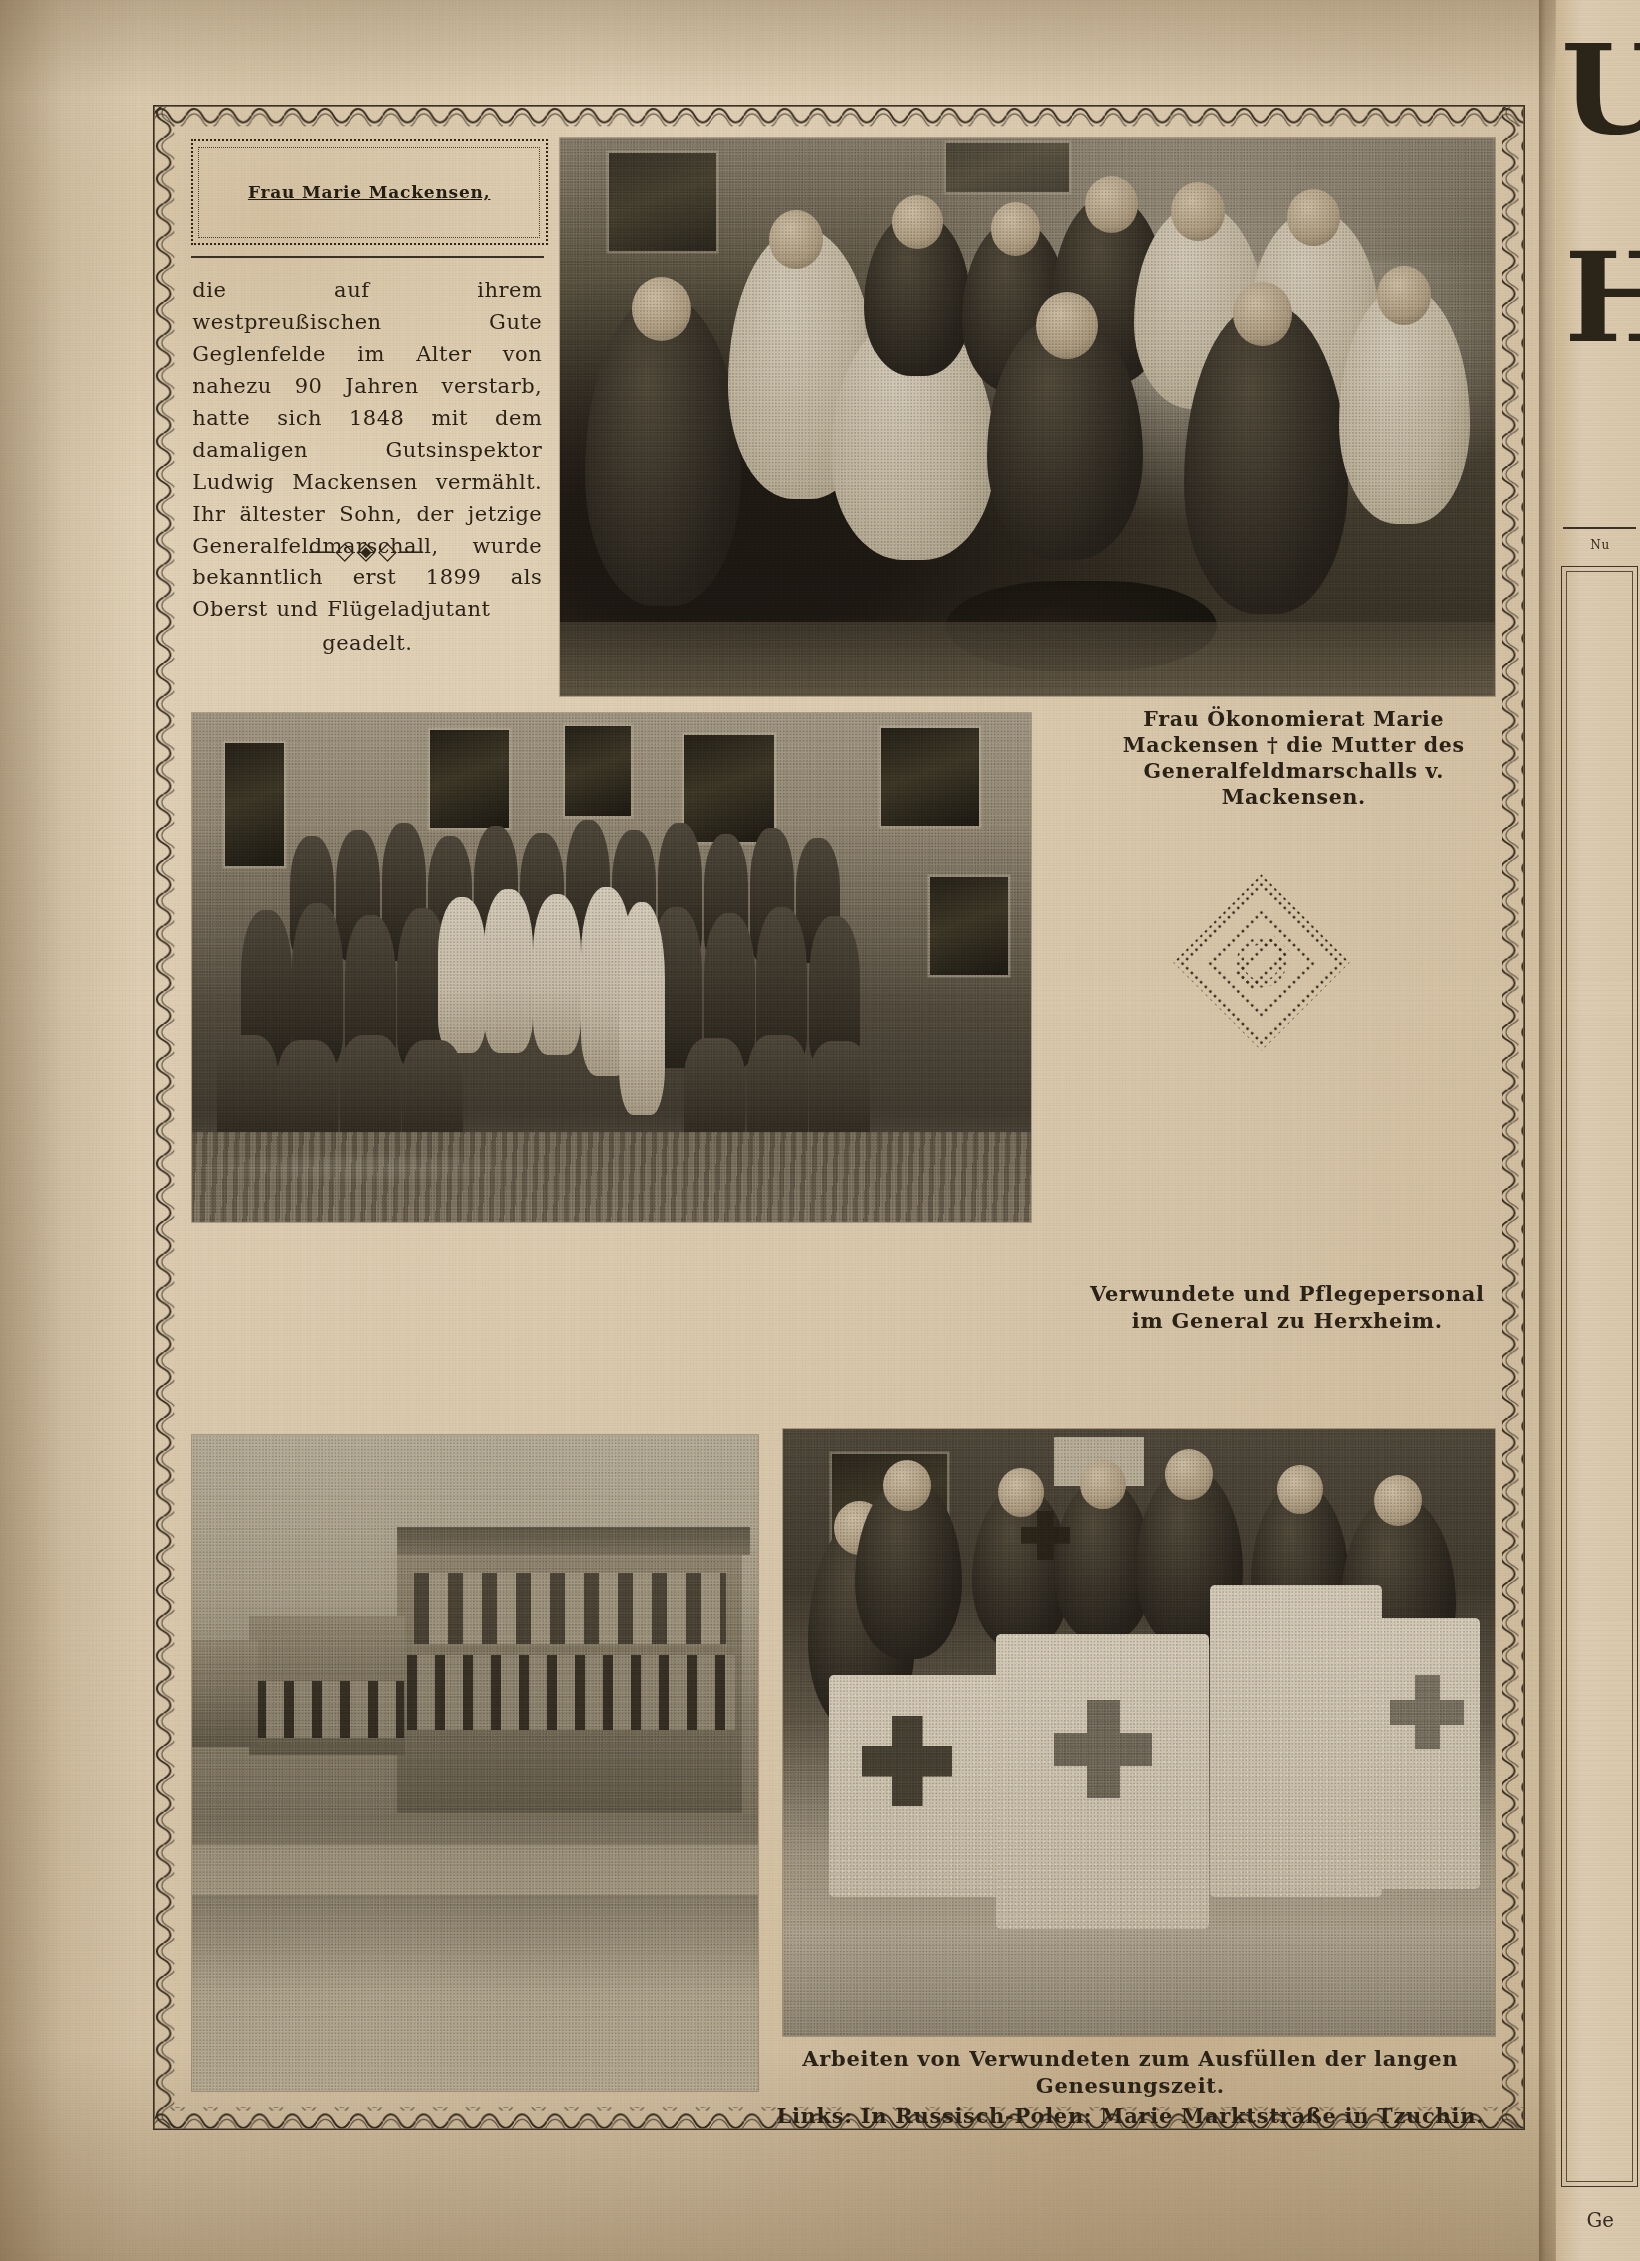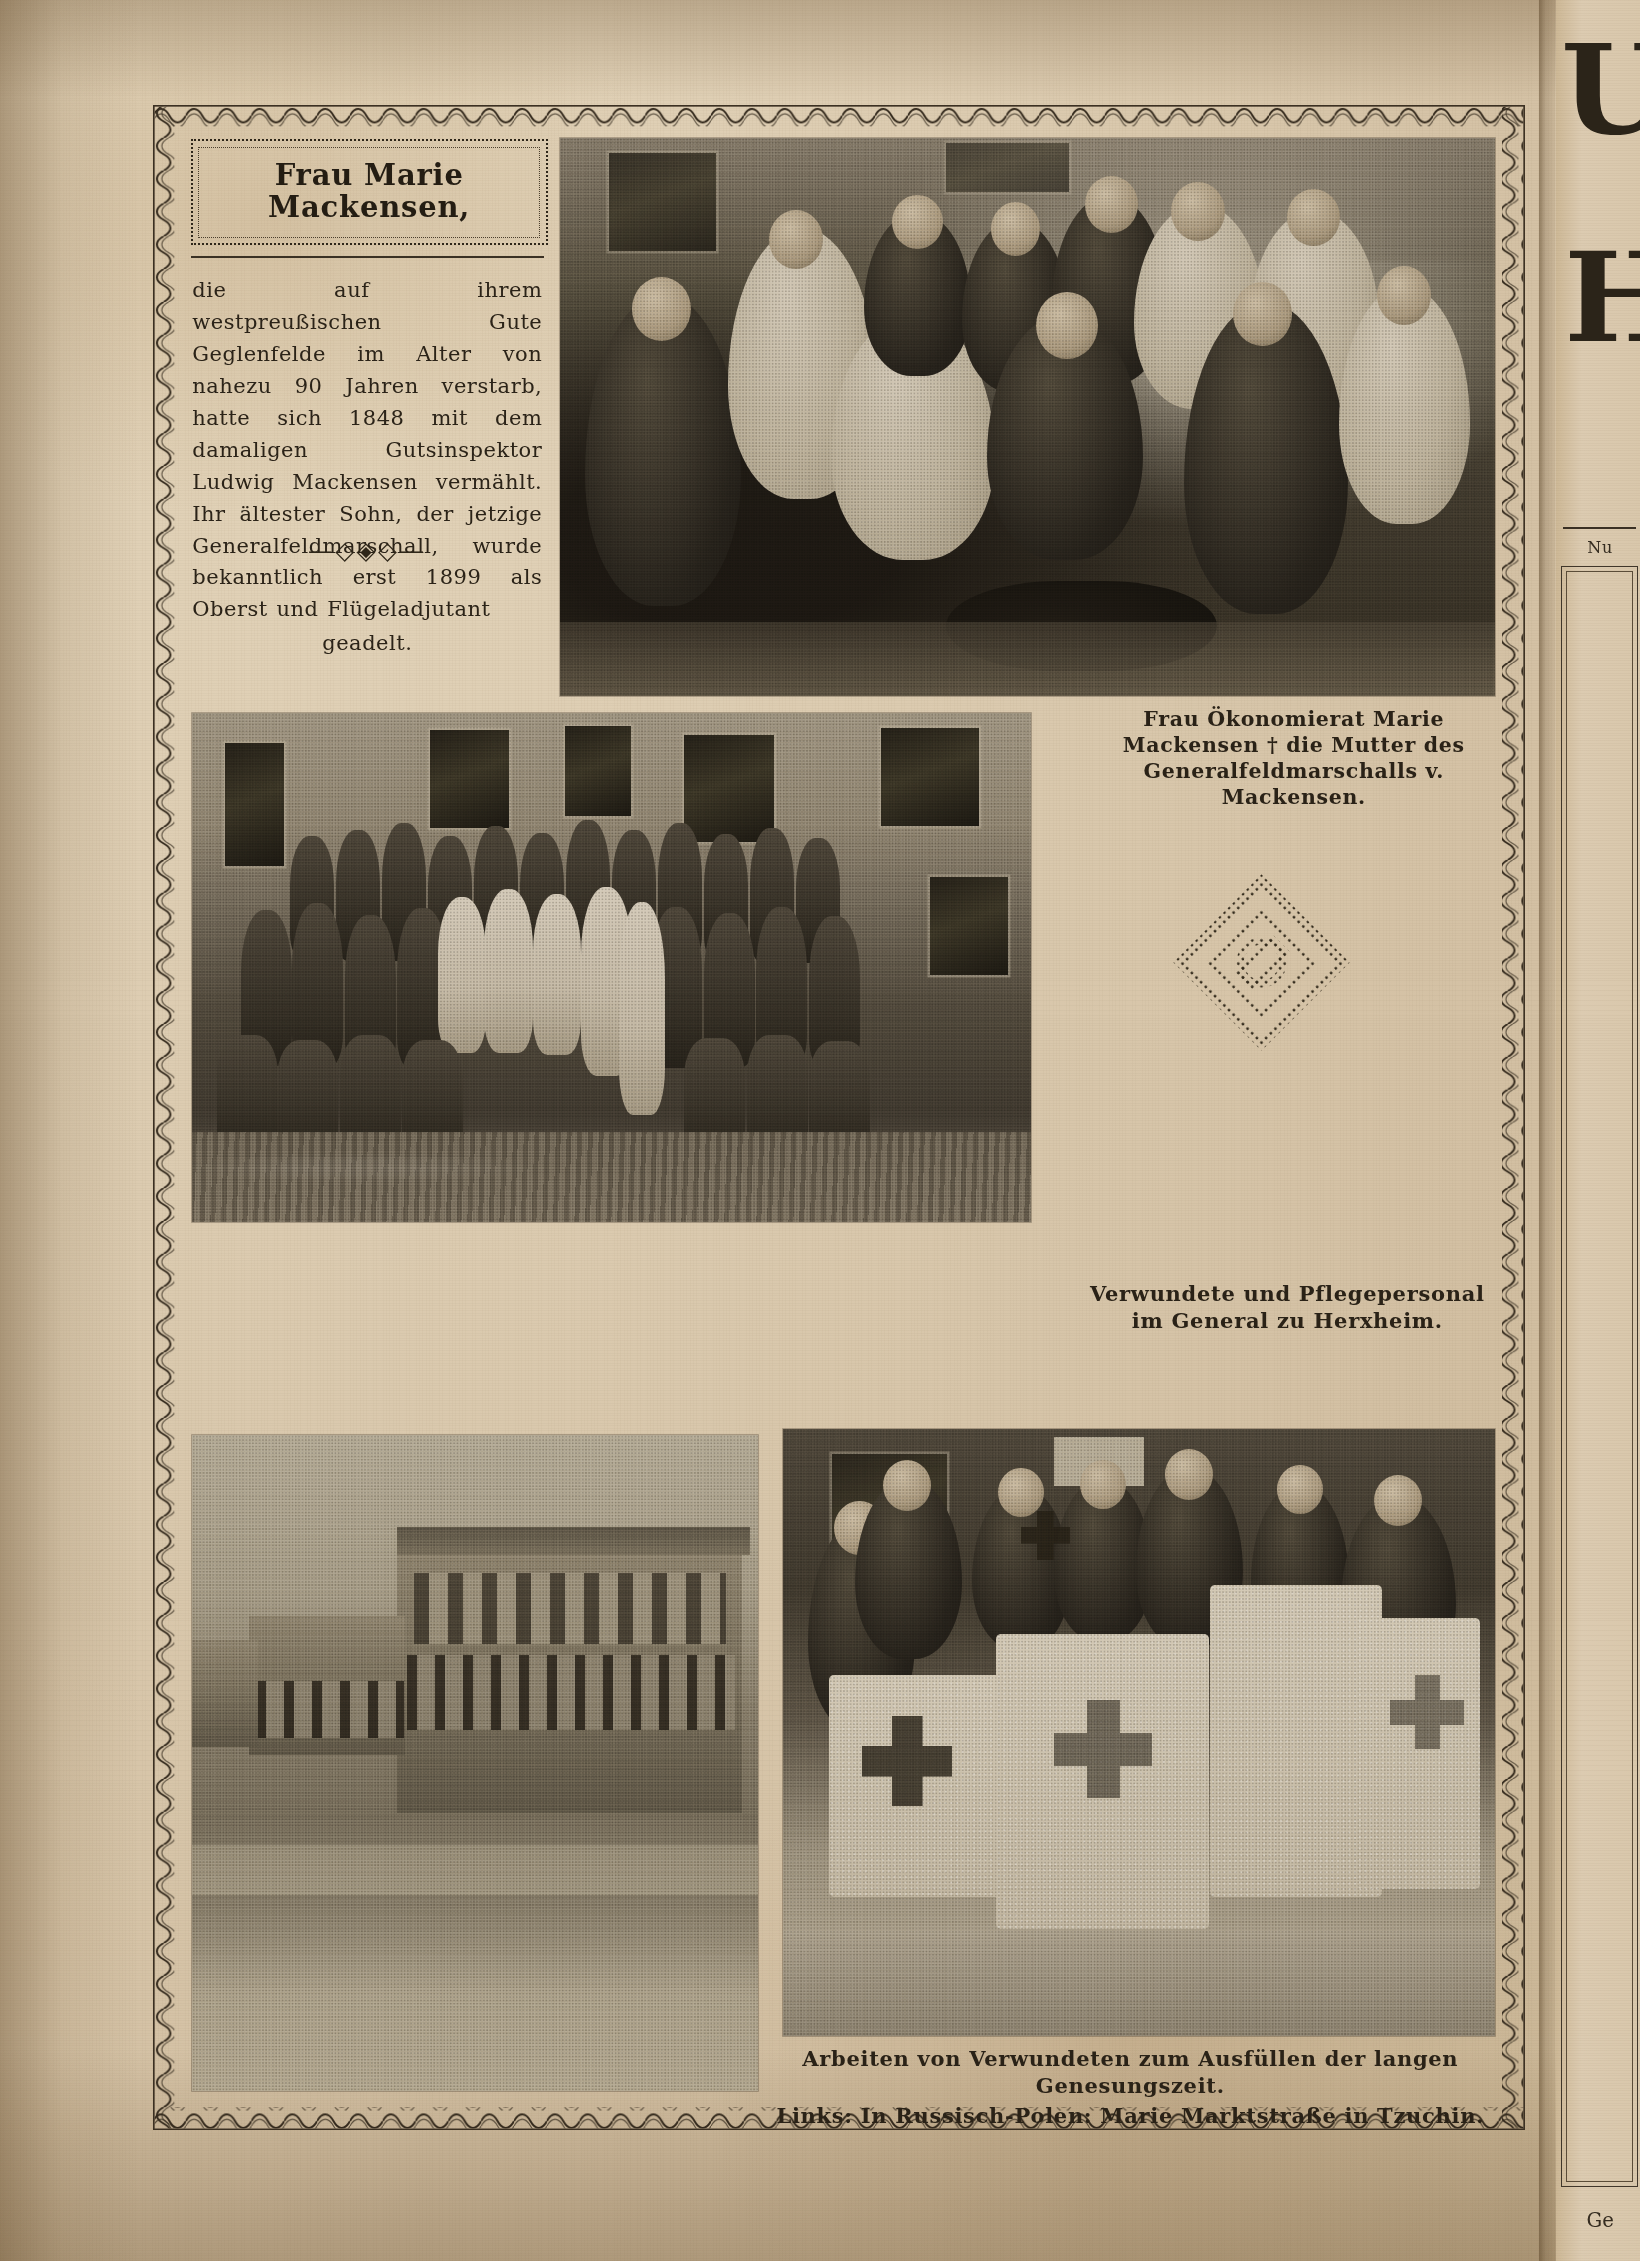--- a/index.html
+++ b/index.html
@@ -97,21 +97,21 @@
   }
   .np-rule {
     position: absolute;
     left: 6.6px; right: 4.9px;
     height: 1.6px;
     background: #3a3024;
   }
   .np-text {
     position: absolute;
     left: 8.2px; right: 4.9px;
-    font-size: 16px;
+    font-size: 12px;
     color: #352c20;
     text-align: center;
     letter-spacing: 0.8px;
   }
   .np-frame {
     position: absolute;
     left: 4.9px; right: 3.3px; top: 566px; bottom: 74px;
     border: 1.6px solid #40362a;
   }
   .np-frame-inner {
@@ -154,26 +154,27 @@
   }
   .headline-box .hb-inner {
     position: absolute;
     inset: 5.7px;
     border: 0.8px dotted #4a3e2c;
   }
   .headline {
     position: relative;
     font-family: "DejaVu Serif", serif;
     font-weight: bold;
-    font-size: 29px;
+    font-size: 17px;
     letter-spacing: 0.8px;
     color: #241d13;
     text-align: center;
     line-height: 1.1;
     z-index: 2;
+    text-decoration: underline;
   }
   .col-rule {
     position: absolute;
     left: 16.4px; top: 130px;
     width: 353px; height: 1.6px;
     background: #3a3124;
   }
   .body-text {
     position: absolute;
     left: 18px; top: 149px;

